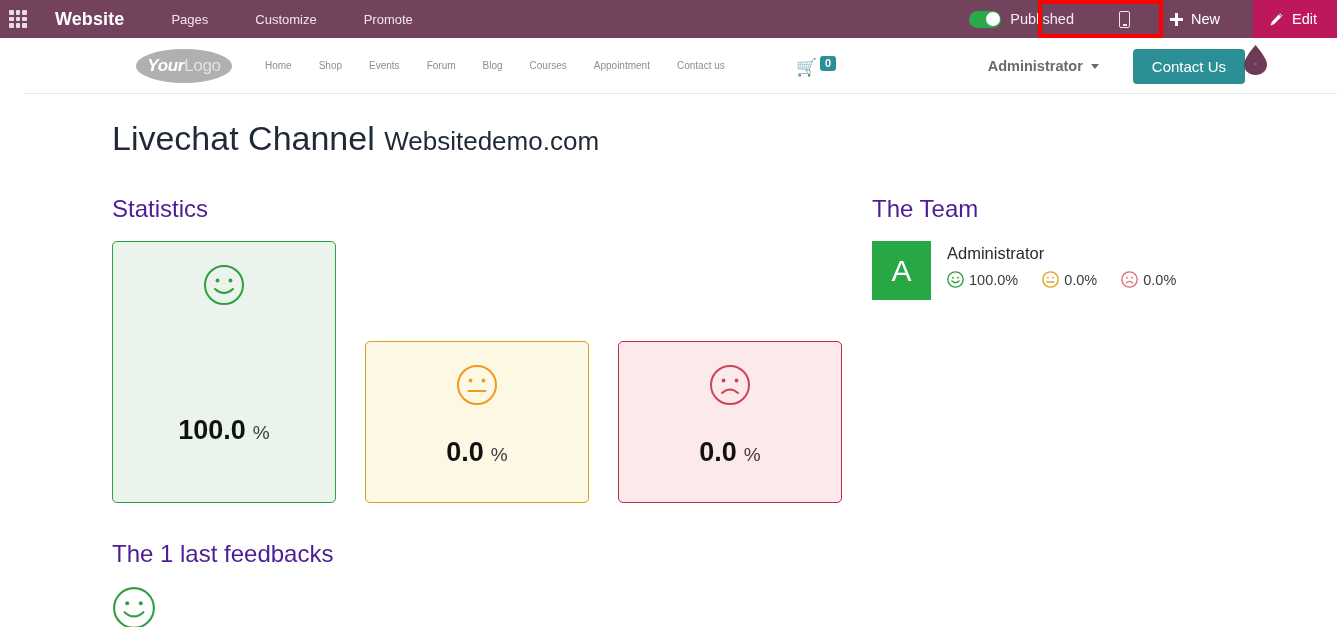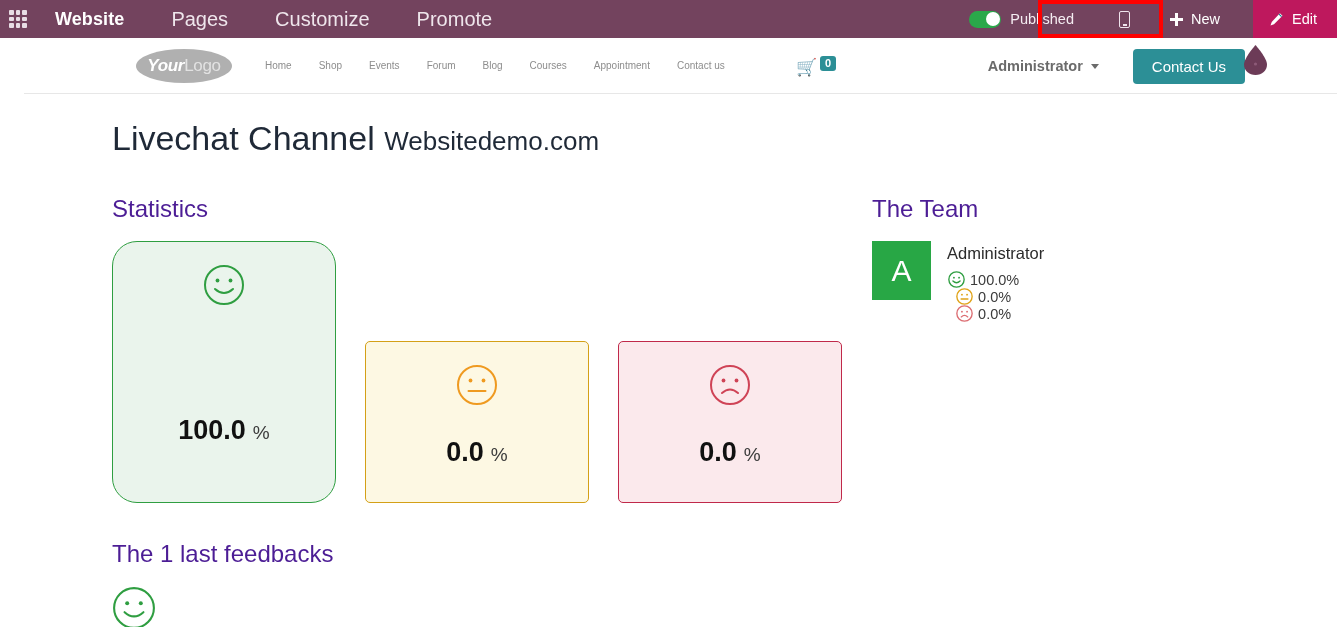--- a/index.html
+++ b/index.html
@@ -35,21 +35,21 @@
   }
   .apps-grid i { background: #e8dde5; border-radius: 1px; display: block; }
   .app-name {
     font-size: 18px;
     font-weight: bold;
     color: #ffffff;
     letter-spacing: .1px;
     margin-right: 30px;
   }
   .editor-menu {
-    font-size: 20px;
+    font-size: 13px;
     color: #efe6ec;
     margin-right: 30px;
     cursor: pointer;
   }
   .bar-spacer { flex: 1 1 auto; }
 
   .publish-wrap {
     display: flex;
     align-items: center;
     height: 38px;
@@ -257,21 +257,21 @@
   .stat-card {
     width: 224px;
     border-width: 1.6px;
     border-style: solid;
     border-radius: 5px;
     display: flex;
     flex-direction: column;
     align-items: center;
     flex: 0 0 auto;
   }
-  .stat-card.happy   { height: 262px; background: #eaf4ec; border-color: #2f9e41; margin-right: 29px; border-radius: 25px; }
+  .stat-card.happy   { height: 262px; background: #eaf4ec; border-color: #2f9e41; margin-right: 29px; }
   .stat-card.neutral { height: 162px; background: #fdf8e3; border-color: #d4a017; margin-right: 29px; margin-top: 100px; }
   .stat-card.sad     { height: 162px; background: #fbe9ec; border-color: #c0294a; margin-top: 100px; }
   .stat-face { margin-top: 22px; }
   .stat-value {
     margin-top: auto;
     margin-bottom: 56px;
     font-size: 27px;
     color: #111111;
     font-weight: bold;
     display: flex;
@@ -297,21 +297,21 @@
     background: #28a745;
     color: #ffffff;
     font-size: 30px;
     display: flex;
     align-items: center;
     justify-content: center;
     flex: 0 0 auto;
   }
   .member-info { margin-left: 16px; padding-top: 3px; }
   .member-name { font-size: 16.5px; color: #2b2b2b; margin-bottom: 8px; }
-  .member-stats { display: flex; align-items: center; flex-direction: column; }
+  .member-stats { display: flex; align-items: center; }
   .member-stat {
     display: flex;
     align-items: center;
     font-size: 14.5px;
     color: #3b3b3b;
     margin-right: 24px;
   }
   .member-stat .em { margin-right: 5px; display: flex; }
 </style>
 </head>

